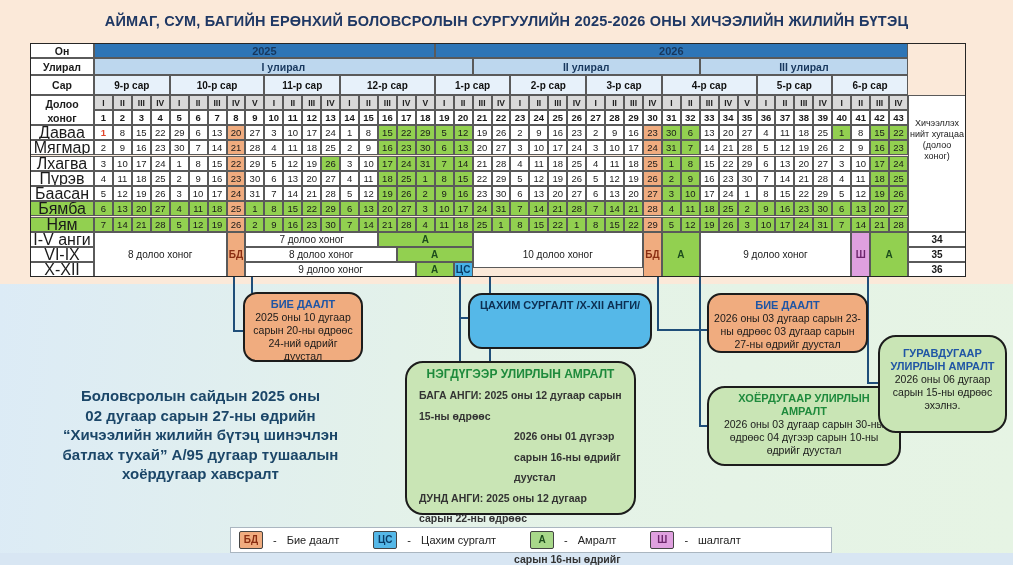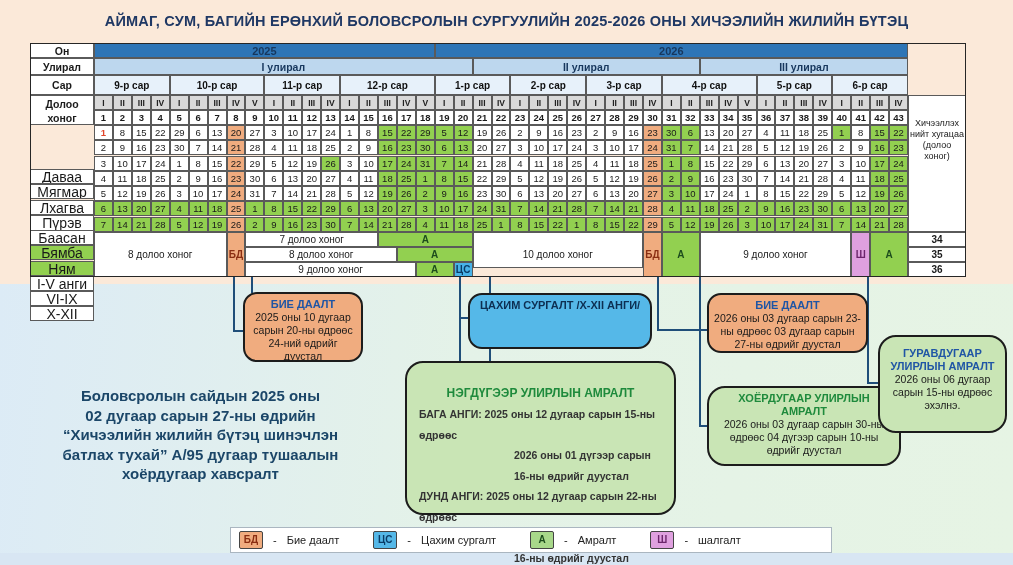--- a/index.html
+++ b/index.html
@@ -14,21 +14,21 @@
   .cell{position:absolute;box-sizing:border-box;border:1px solid #5a5a5a;
         font-size:9.5px;color:#1a1a1a;text-align:center;overflow:hidden;background:#fff;}
   .cw{background:#ffffff}.cg{background:#92d050}.co{background:#f0ac7f}
   .cb{background:#48b2e8}.cp{background:#dfa0df}
   .year{background:#2e75b6;color:#17375d;font-weight:bold;font-size:11px;}
   .quarter{background:#bdd7ee;color:#17375d;font-weight:bold;font-size:10.5px;}
   .month{background:#e7f1fa;color:#111;font-weight:bold;font-size:10px;}
   .roman{background:#d9d9d9;color:#222;font-weight:bold;font-size:8.5px;}
   .wnum{font-weight:bold;font-size:9.5px;}
   .hlabel{font-weight:bold;font-size:10.5px;}
-  .dlabel{font-size:14px;margin-top:44px;}
+  .dlabel{font-size:16px;}
   .redtxt{color:#e1452a;font-weight:bold;}
   .bd-txt{color:#8a2e12;font-weight:bold;}
   .a-txt{color:#1d4d1d;font-weight:bold;}
   .cs-txt{color:#0a3c66;font-weight:bold;}
   .sh-txt{color:#6b256b;font-weight:bold;}
   .rc-head{font-size:9px;line-height:11px;padding-top:22px;font-weight:500;}
   .tot{font-weight:600;font-size:10px;}
   .frame{position:absolute;box-sizing:border-box;border:1.5px solid #262626;background:transparent;}
   
   .ln{position:absolute;background:#1f4e79;}
@@ -302,21 +302,21 @@
       <div class="cell cw" style="left: 718.7px; top: 156px; width: 18.93px; height: 15px; line-height: 14px;">22</div>
       <div class="cell cw" style="left: 737.63px; top: 156px; width: 18.93px; height: 15px; line-height: 14px;">29</div>
       <div class="cell cw" style="left: 756.56px; top: 156px; width: 18.93px; height: 15px; line-height: 14px;">6</div>
       <div class="cell cw" style="left: 775.49px; top: 156px; width: 18.93px; height: 15px; line-height: 14px;">13</div>
       <div class="cell cw" style="left: 794.42px; top: 156px; width: 18.93px; height: 15px; line-height: 14px;">20</div>
       <div class="cell cw" style="left: 813.35px; top: 156px; width: 18.93px; height: 15px; line-height: 14px;">27</div>
       <div class="cell cw" style="left: 832.28px; top: 156px; width: 18.93px; height: 15px; line-height: 14px;">3</div>
       <div class="cell cw" style="left: 851.21px; top: 156px; width: 18.93px; height: 15px; line-height: 14px;">10</div>
       <div class="cell cg" style="left: 870.14px; top: 156px; width: 18.93px; height: 15px; line-height: 14px;">17</div>
       <div class="cell cg" style="left: 889.07px; top: 156px; width: 18.93px; height: 15px; line-height: 14px;">24</div>
-      <div class="cell dlabel cw" style="left: 30px; top: 171px; width: 64px; height: 21px; line-height: 14px;">Пүрэв</div>
+      <div class="cell dlabel cw" style="left: 30px; top: 171px; width: 64px; height: 15px; line-height: 14px;">Пүрэв</div>
       <div class="cell cw" style="left: 94px; top: 171px; width: 18.93px; height: 15px; line-height: 14px;">4</div>
       <div class="cell cw" style="left: 112.93px; top: 171px; width: 18.93px; height: 15px; line-height: 14px;">11</div>
       <div class="cell cw" style="left: 131.86px; top: 171px; width: 18.93px; height: 15px; line-height: 14px;">18</div>
       <div class="cell cw" style="left: 150.79px; top: 171px; width: 18.93px; height: 15px; line-height: 14px;">25</div>
       <div class="cell cw" style="left: 169.72px; top: 171px; width: 18.93px; height: 15px; line-height: 14px;">2</div>
       <div class="cell cw" style="left: 188.65px; top: 171px; width: 18.93px; height: 15px; line-height: 14px;">9</div>
       <div class="cell cw" style="left: 207.58px; top: 171px; width: 18.93px; height: 15px; line-height: 14px;">16</div>
       <div class="cell co" style="left: 226.51px; top: 171px; width: 18.93px; height: 15px; line-height: 14px;">23</div>
       <div class="cell cw" style="left: 245.44px; top: 171px; width: 18.93px; height: 15px; line-height: 14px;">30</div>
       <div class="cell cw" style="left: 264.37px; top: 171px; width: 18.93px; height: 15px; line-height: 14px;">6</div>
@@ -530,21 +530,21 @@
 
   <div class="box box-blue" style="left:468px;top:293px;width:184px;height:56px;">
     <div class="bt-dark">ЦАХИМ СУРГАЛТ /X-XII АНГИ/</div>
   </div>
 
   <div class="box box-orange" style="left:707px;top:293px;width:161px;height:60px;">
     <div class="bt-blue">БИЕ ДААЛТ</div>
     <div>2026 оны 03 дугаар сарын 23-ны өдрөөс 03 дугаар сарын 27-ны өдрийг дуустал</div>
   </div>
 
-  <div class="box box-green" style="left:405px;top:361px;width:271px;height:154px;padding:24px 12px;">
+  <div class="box box-green" style="left:405px;top:361px;width:231px;height:154px;padding:5px 12px;">
     <div class="bt-green" style="font-size:12px;margin-bottom:4px;">НЭГДҮГЭЭР УЛИРЛЫН АМРАЛТ</div>
     <div class="q1line">БАГА АНГИ:  2025 оны 12 дугаар сарын 15-ны өдрөөс</div>
     <div class="q1line cont">2026 оны 01 дүгээр сарын 16-ны өдрийг дуустал</div>
     <div class="q1line">ДУНД АНГИ:  2025 оны 12 дугаар сарын 22-ны өдрөөс</div>
     <div class="q1line cont">2026 оны 01 дүгээр сарын 16-ны өдрийг дуустал</div>
     <div class="q1line">АХЛАХ АНГИ: 2025 оны 12 дугаар сарын 22-ны өдрөөс</div>
 
   </div>
 
   <div class="box box-green" style="left:707px;top:386px;width:194px;height:80px;">

